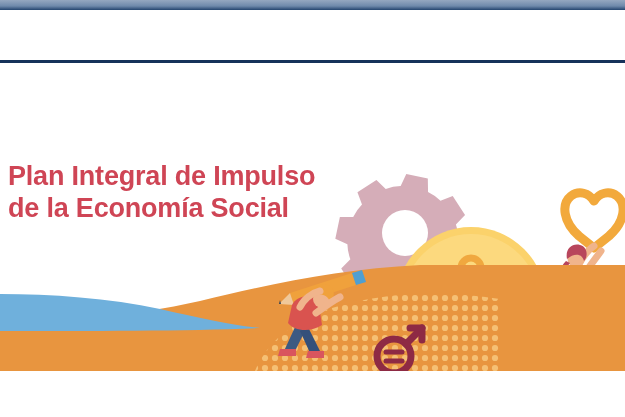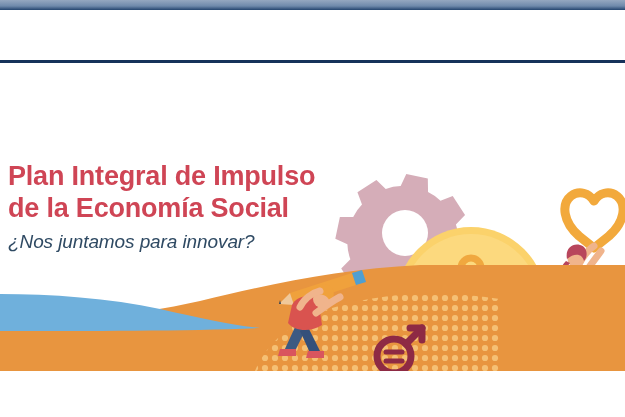--- a/index.html
+++ b/index.html
@@ -319,17 +319,16 @@
             <path d="M316 250 C 324 244 332 238 340 234" stroke="#f0b48c" stroke-width="7" fill="none" stroke-linecap="round"></path>
           </g>
 
         </g>
       </svg>
     </div>
 
     <div class="title-block">
       <h1 class="hero-title">Plan Integral de Impulso
 de la Economía Social</h1>
-      <p class="hero-subtitle">¿Nos juntamos para innovar?</p>
     </div>
 
   </div>
 </div>
 
 </body></html>

